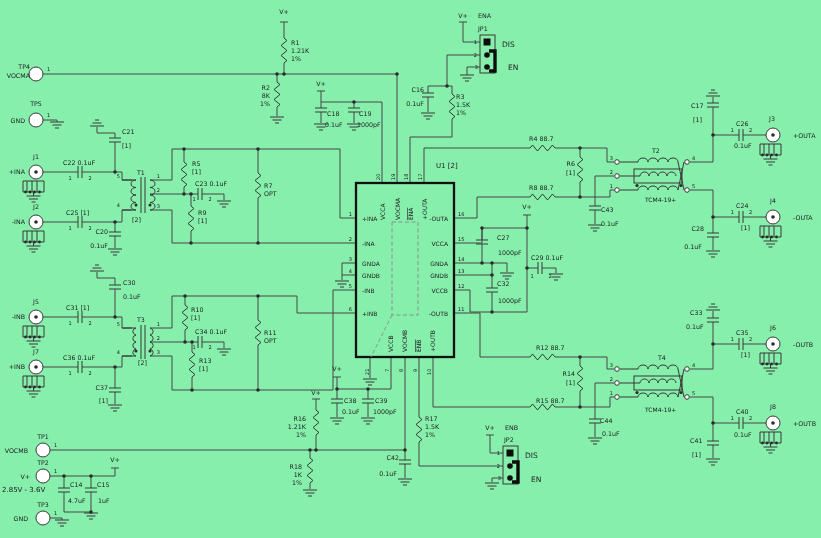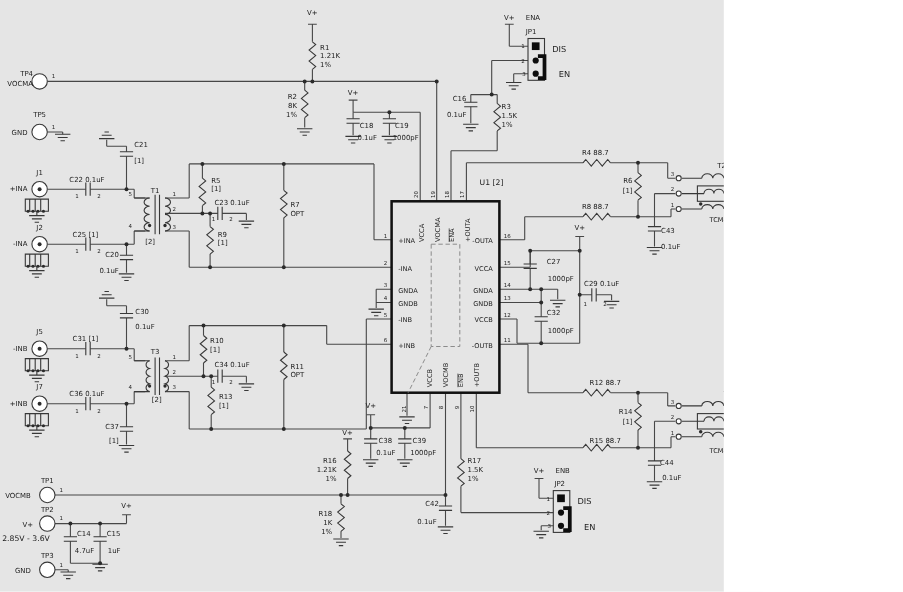--- a/index.html
+++ b/index.html
@@ -1,16 +1,16 @@
 <!DOCTYPE html>
 <html><head>
 <meta charset="utf-8">
 <style>
   html,body{margin:0;padding:0;background:#fff;}
-  #page{width:658px;height:538px;position:relative;background:#e5e5e5;overflow:hidden;}
+  #page{width:821px;height:538px;position:relative;background:#86efac;overflow:hidden;}
   svg text{font-family:"DejaVu Sans","Liberation Sans",sans-serif;fill:#1c1c1c;}
   .w{stroke:#474747;stroke-width:1;fill:none;}
   .sym{stroke:#383838;stroke-width:1;fill:none;}
   .icb{stroke:#111;stroke-width:2.3;fill:none;}
   .dsh{stroke:#8a8a8a;stroke-width:0.9;fill:none;stroke-dasharray:4 2.5;}
   .dot{fill:#2b2b2b;stroke:none;}
   .pinc{fill:#fff;stroke:#383838;stroke-width:1;}
   .blk{fill:#0d0d0d;stroke:none;}
   .shunt{stroke:#0d0d0d;stroke-width:3.4;fill:none;}
 </style>

